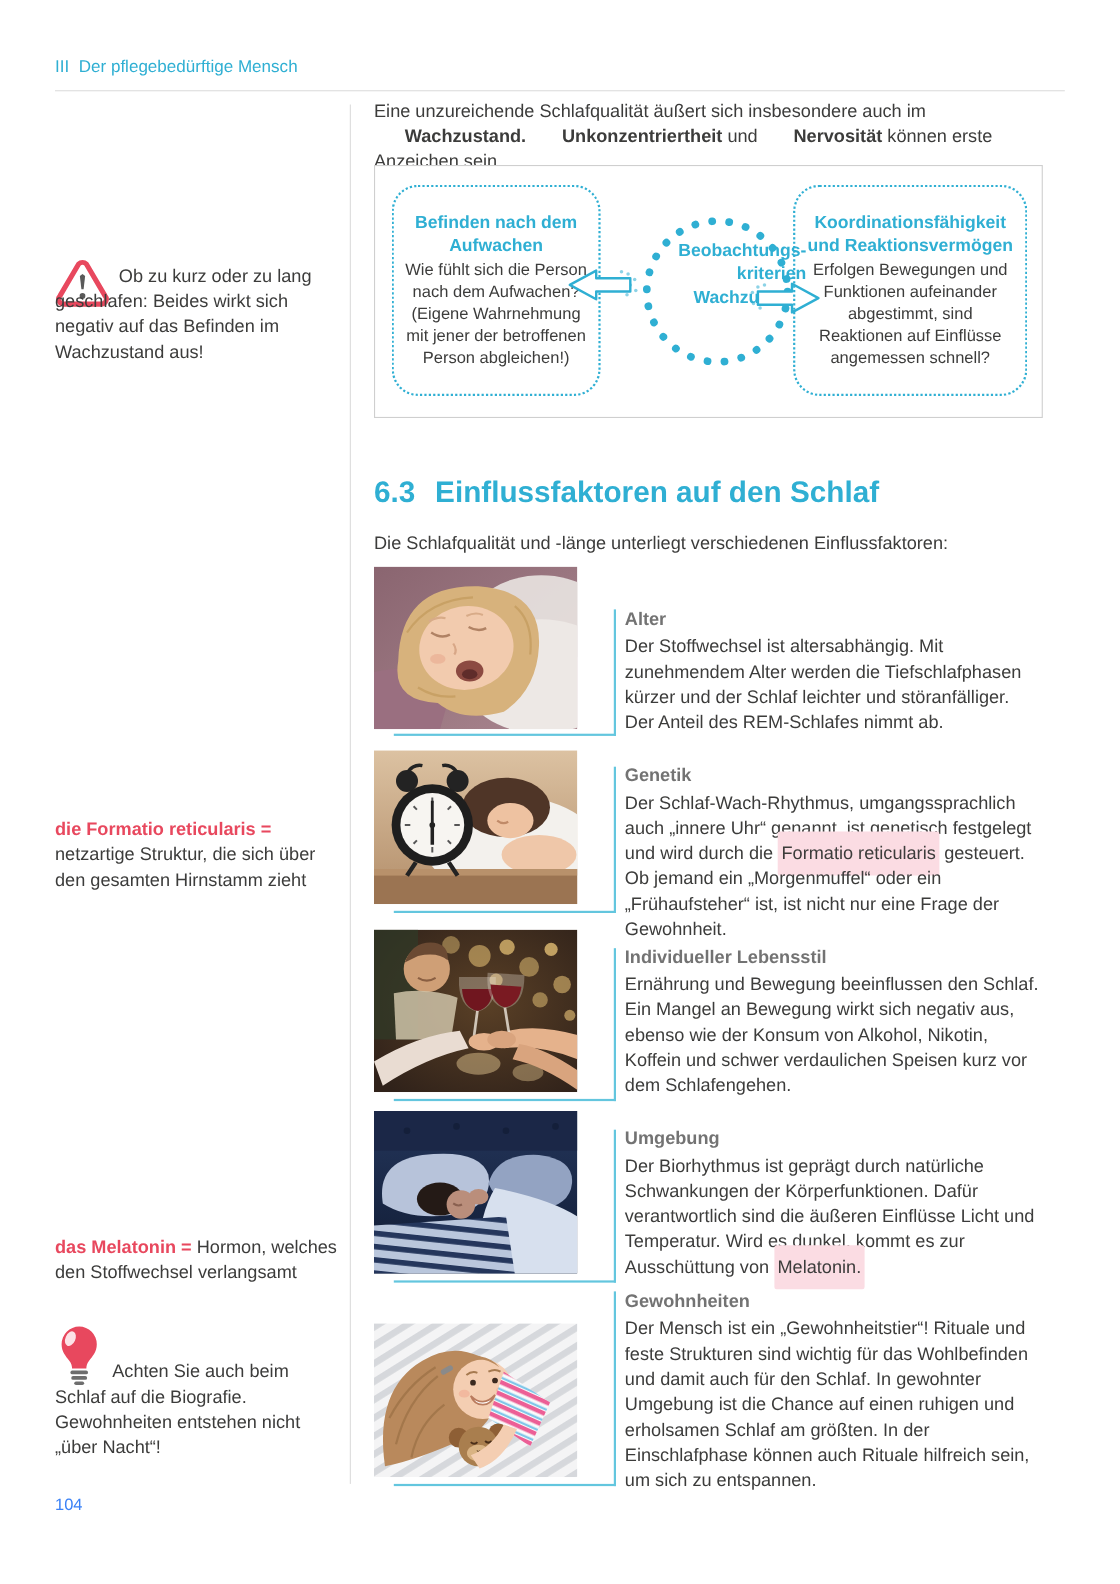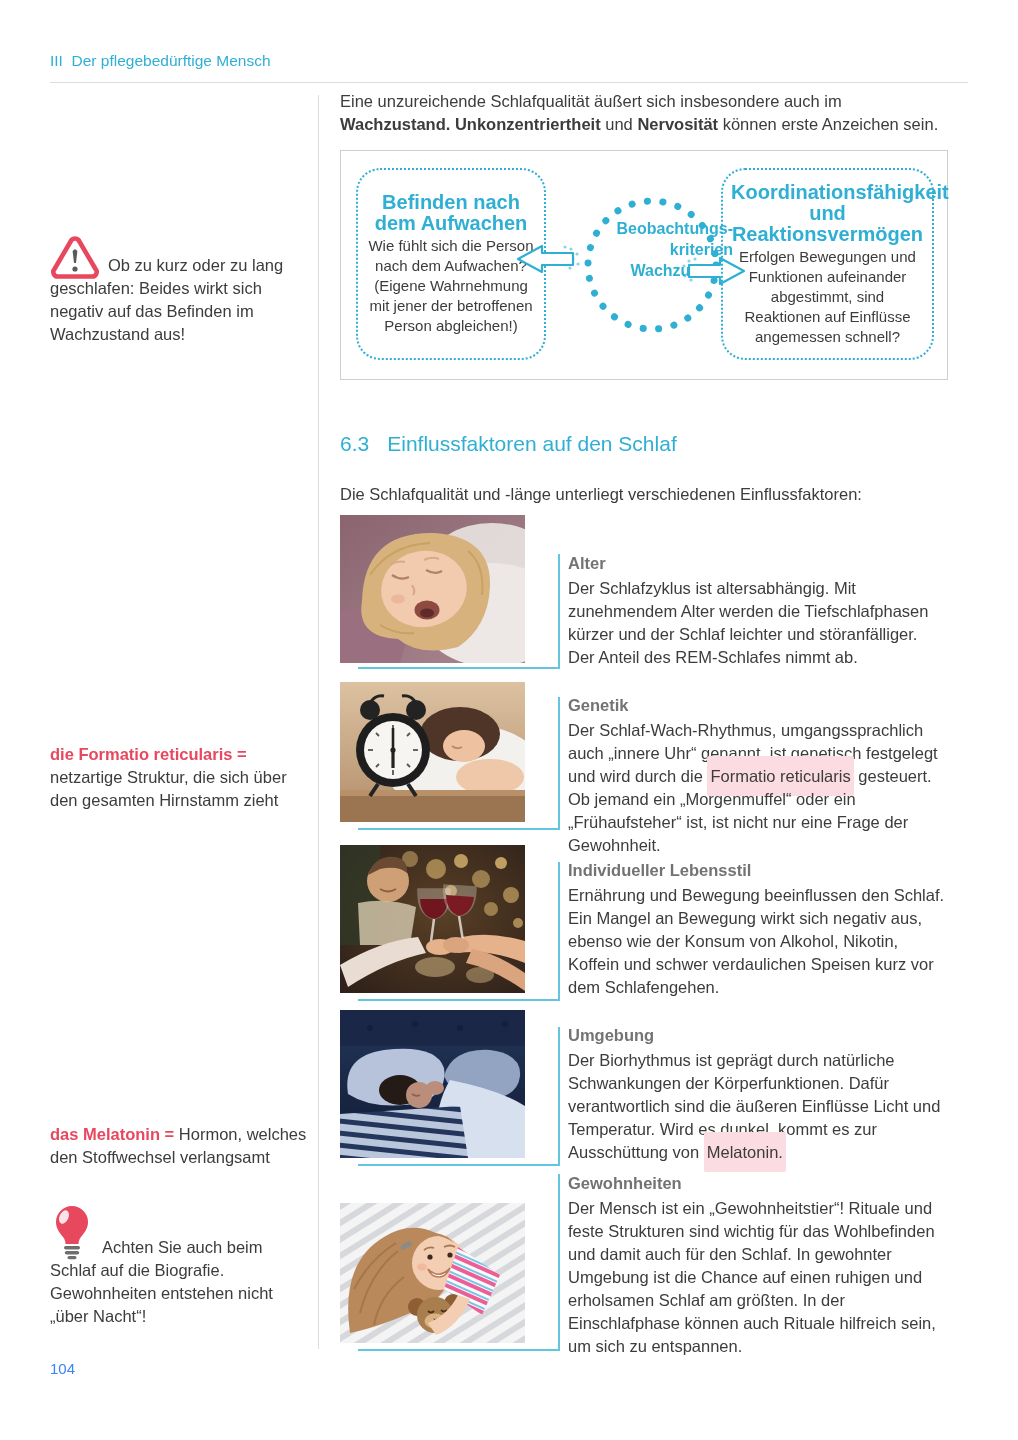--- a/index.html
+++ b/index.html
@@ -5,42 +5,42 @@
   html,body{margin:0;padding:0;background:#fff;}
   .page{position:relative;width:1018px;height:1440px;background:#fff;overflow:hidden;
         font-family:"Liberation Sans",sans-serif;color:#3C3C3B;}
   .abs{position:absolute;}
   
   .hdr{left:50px;top:52px;font-size:15.5px;color:#2FAFD3;white-space:pre;}
   .hdr-rule{left:50px;top:82px;width:918px;height:1px;background:#DCDCDC;}
   .v-rule{left:318px;top:95px;width:1px;height:1254px;background:#DCDCDC;}
   
   .intro{left:340px;top:90px;width:612px;font-size:16.5px;line-height:23px;}
-  .b{font-weight:bold;}
+  .b{font-weight:bold;margin-left:28px;}
   
   .diagram{left:340px;top:150px;width:606px;height:228px;border:1px solid #CFCFCF;background:#fff;}
   .dbox{position:absolute;border:2px dotted #2FAFD3;border-radius:24px;box-sizing:border-box;
         display:flex;flex-direction:column;justify-content:center;text-align:center;padding:6px 8px;}
   .dbox-left{left:15px;top:17px;width:190px;height:192px;}
   .dbox-right{left:380px;top:17px;width:213px;height:192px;}
-  .dbox-title{color:#2FAFD3;font-weight:bold;font-size:20px;line-height:21px;margin-bottom:2px;}
+  .dbox-title{color:#2FAFD3;font-weight:bold;font-size:16px;line-height:21px;margin-bottom:2px;}
   .dbox-body{font-size:15px;line-height:20px;}
   .circle-svg{left:230px;top:33px;}
   .circle-label{left:230px;top:67px;width:162px;text-align:right;color:#2FAFD3;
                 font-weight:bold;font-size:16px;line-height:21px;}
   .arrow{position:absolute;}
   
   .mnote{left:50px;width:268px;font-size:16.5px;line-height:23px;}
   .term{color:#E8485E;font-weight:bold;}
-  .warn-text{top:254px;text-indent:58px;}
+  .warn-text{top:240px;text-indent:58px;}
   .def1{top:743px;}
   .def2{top:1123px;}
   .tip-text{top:1236px;text-indent:52px;width:262px;}
   
-  .sec-head{left:340px;top:432px;font-size:21px;font-weight:normal;color:#2FAFD3;}
+  .sec-head{left:340px;top:432px;font-size:27px;font-weight:bold;color:#2FAFD3;}
   .sec-num{margin-right:18px;}
   .sec-lead{left:340px;top:483px;width:612px;font-size:16.5px;line-height:23px;}
   
   .photo{position:absolute;left:340px;width:185px;overflow:hidden;}
   .ftext{position:absolute;left:568px;width:380px;font-size:16.5px;line-height:23px;}
   .fhead{color:#737373;font-weight:bold;margin-bottom:2px;}
   .tealbar{position:absolute;left:558px;width:2px;background:#63C6DE;}
   .conn{position:absolute;left:358px;width:202px;height:2px;background:#63C6DE;}
   .hl{background:#FBDCE3;padding:11px 3px;border-radius:2px;}
   .pagenum{left:50px;top:1360px;font-size:15px;color:#3b82f6;}
@@ -146,21 +146,21 @@
       <path d="M72,70 q4,6 1,10" stroke="#D8A787" stroke-width="2" fill="none"></path>
       <ellipse cx="87" cy="95" rx="12.5" ry="9.5" fill="#8C4A41"></ellipse>
       <ellipse cx="87" cy="98" rx="7" ry="4.5" fill="#5F2C2A"></ellipse>
       <ellipse cx="58" cy="84" rx="7" ry="4.5" fill="#E8A88D" opacity="0.55"></ellipse>
     </svg>
   </div>
   <div class="tealbar" style="top:554px;height:115px;"></div>
   <div class="conn" style="top:667px;"></div>
   <div class="ftext" style="top:552px;">
     <div class="fhead">Alter</div>
-    <div><span>Der Schlafzyklus ist altersabhängig. Mit zunehmendem Alter werden die Tiefschlafphasen kürzer und der Schlaf leichter und störanfälliger. Der Anteil des REM-Schlafes nimmt ab.</span></div>
+    <div><span>Der Stoffwechsel ist altersabhängig. Mit zunehmendem Alter werden die Tiefschlafphasen kürzer und der Schlaf leichter und störanfälliger. Der Anteil des REM-Schlafes nimmt ab.</span></div>
   </div>
 
   <div class="photo" style="top:682px;height:140px;">
     <svg width="185" height="140" viewBox="0 0 185 140">
       <defs>
           <linearGradient id="p2bg" x1="0" y1="0" x2="0" y2="1">
         <stop offset="0" stop-color="#DCC2A2"></stop>
             <stop offset="1" stop-color="#B28D69"></stop>
           </linearGradient>
         </defs>

